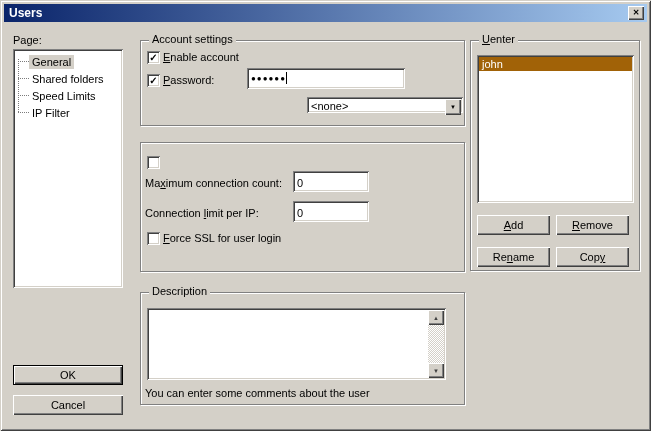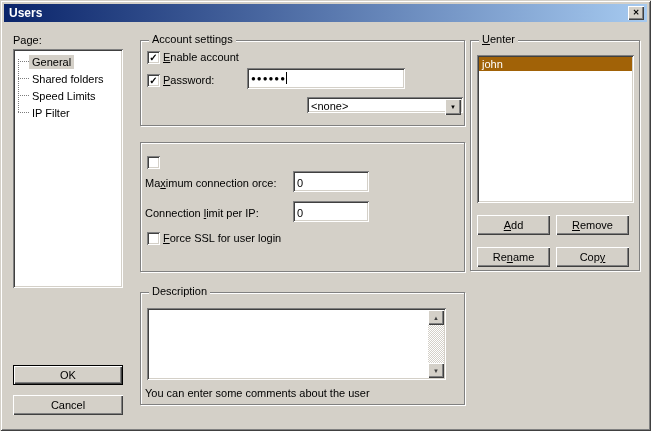--- a/index.html
+++ b/index.html
@@ -146,21 +146,21 @@
     <div class="combo-btn">
       <span>▼</span>
     </div>
   </div>
 
   <div class="gb" style="left:140px;top:142px;width:325px;height:130px;"></div>
   <div class="cb" style="left:147px;top:156px;">
     <span></span>
   </div>
 
-  <div class="lbl" style="left:145px;top:177px;"><span>Ma</span><span class="u">x</span><span>imum connection orce:</span></div>
+  <div class="lbl" style="left:145px;top:177px;"><span>Ma</span><span class="u">x</span><span>imum connection count:</span></div>
   <input class="field sunken" style="left: 293px; top: 171px; width: 76px; height: 21px; position: absolute;" value="0">
 
   <div class="lbl" style="left:145px;top:207px;"><span>Connection </span><span class="u">l</span><span>imit per IP:</span></div>
   <input class="field sunken" style="left: 293px; top: 201px; width: 76px; height: 21px; position: absolute;" value="0">
 
   <div class="cb" style="left:147px;top:232px;">
     <span></span>
   </div>
   <div class="lbl" style="left:163px;top:232px;"><span></span><span class="u">F</span><span>orce SSL for user login</span></div>
 

